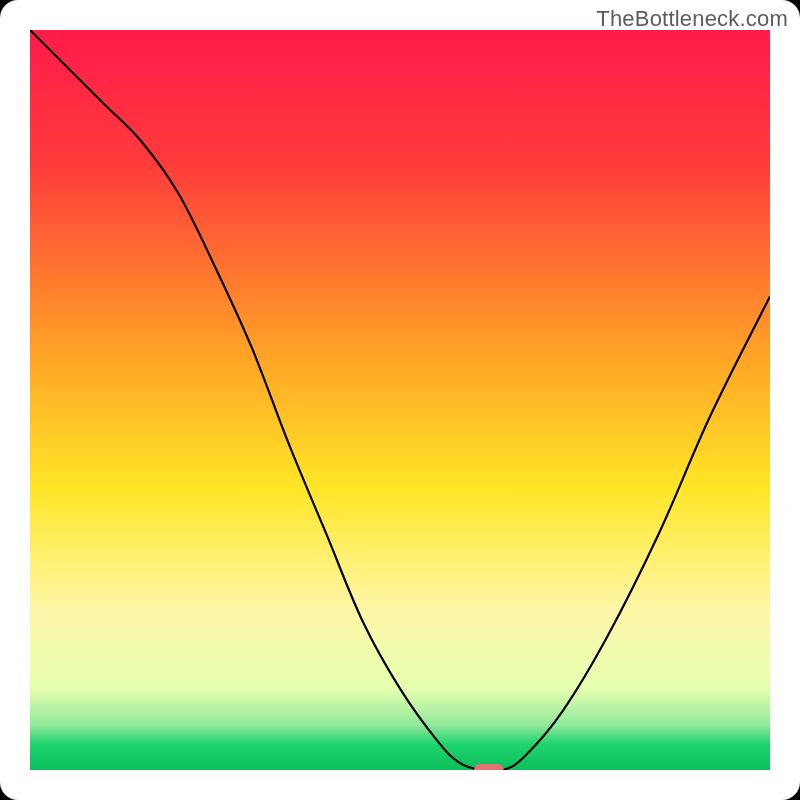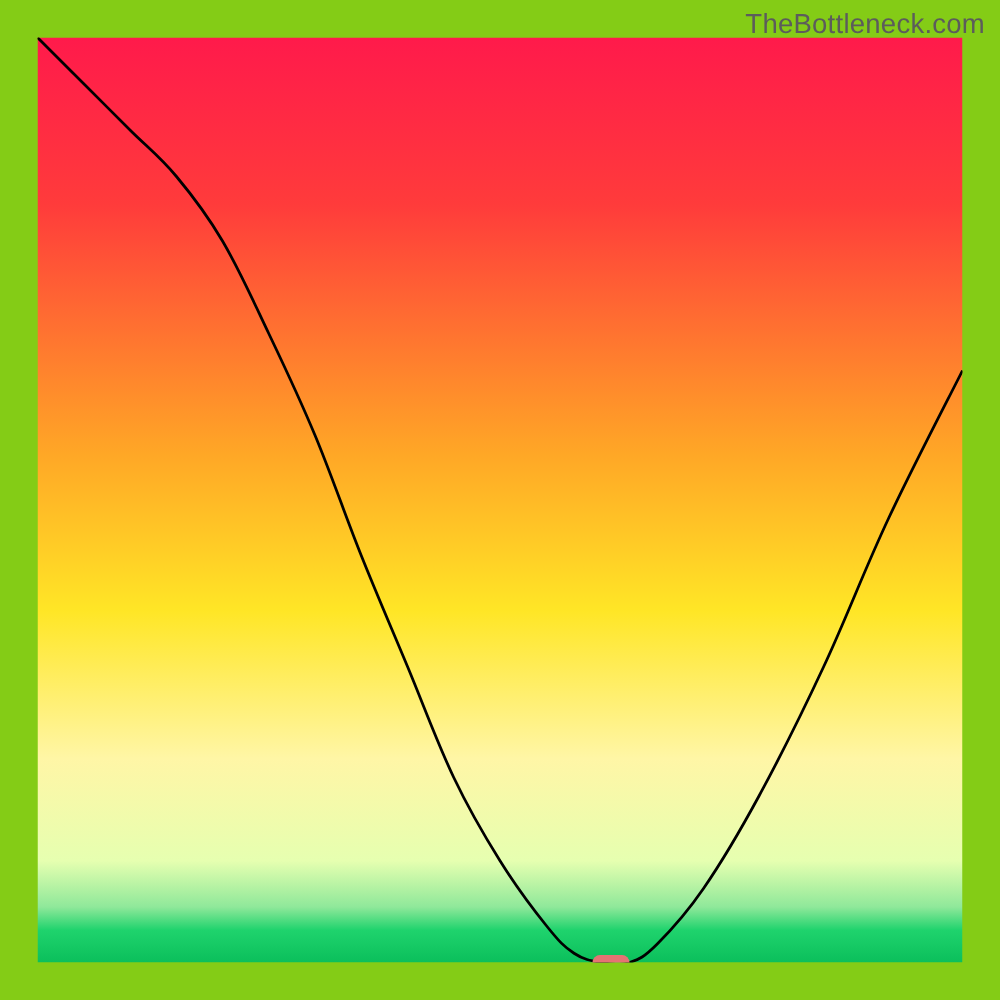--- a/index.html
+++ b/index.html
@@ -7,21 +7,22 @@
     padding: 0;
     width: 800px;
     height: 800px;
     background: #000;
     overflow: hidden;
   }
   .frame {
     position: relative;
     width: 800px;
     height: 800px;
-    background: #84cc16;
+    background: #ffffff;
+    border-radius: 18px;
   }
   .plot {
     position: absolute;
     left: 30px;
     top: 30px;
     width: 740px;
     height: 740px;
   }
   .plot svg {
     display: block;

